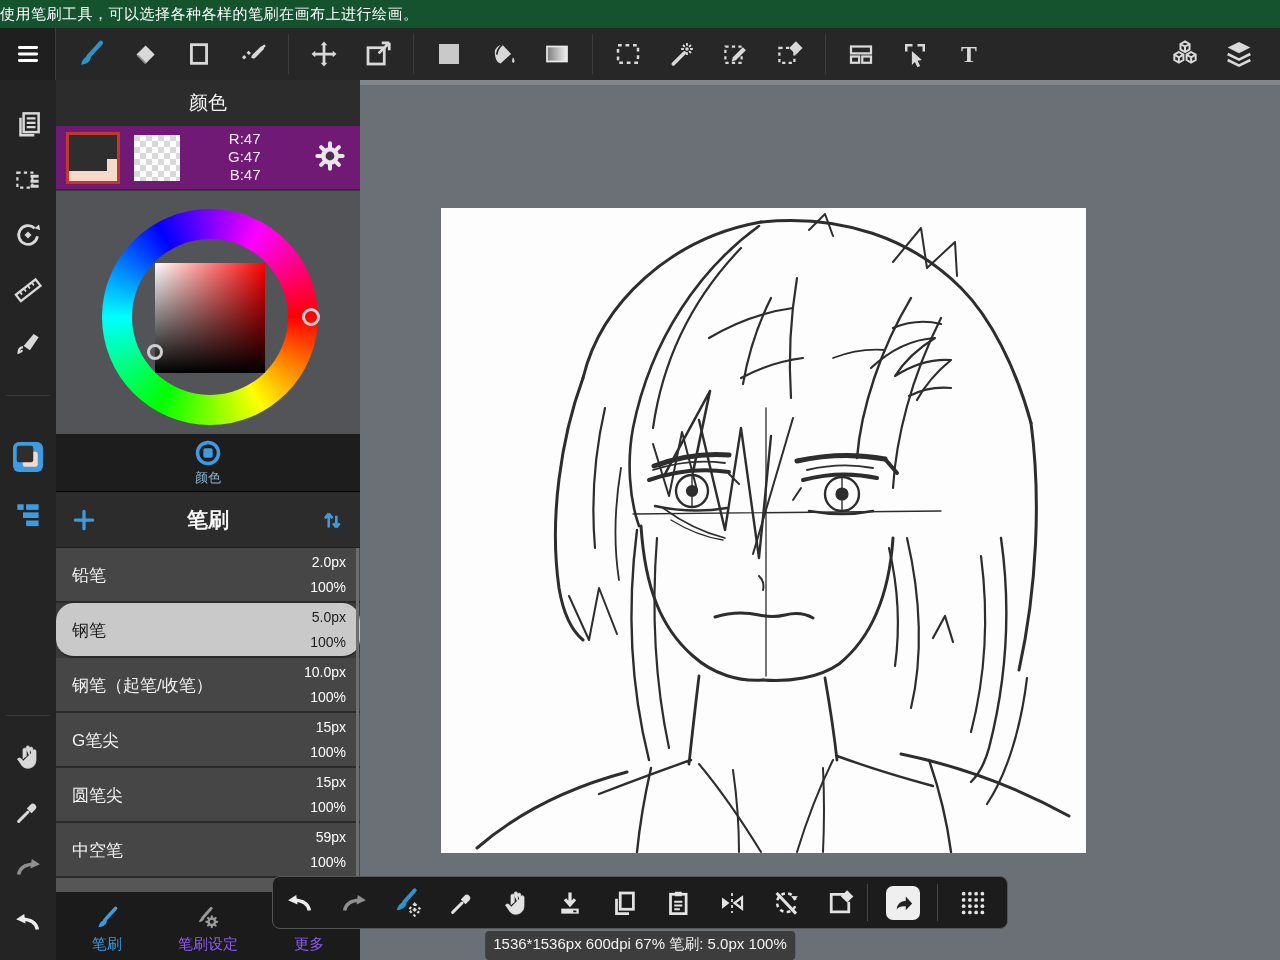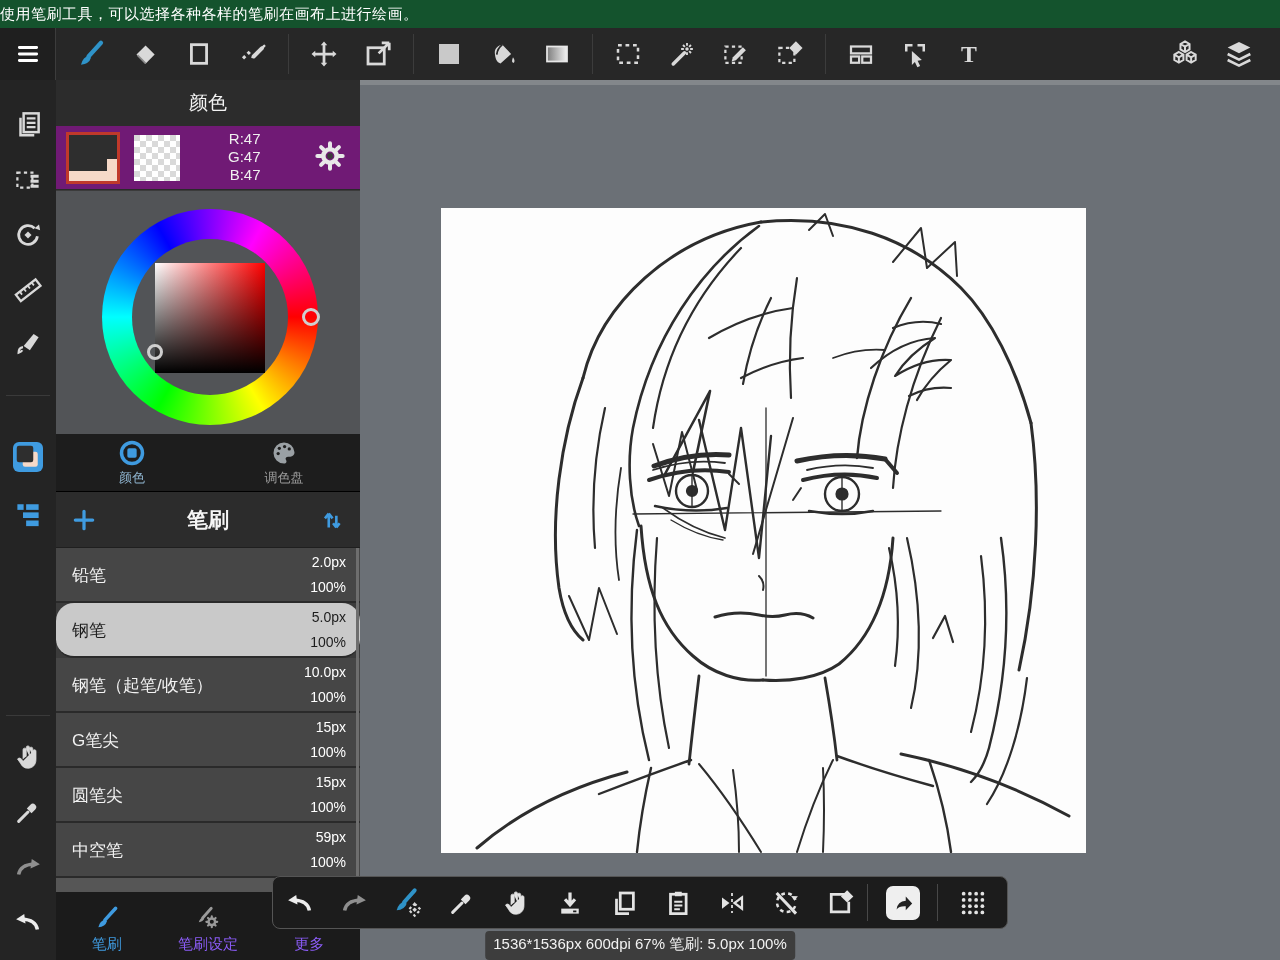--- a/index.html
+++ b/index.html
@@ -366,30 +366,20 @@
     </div>
 
     <div class="ptabs">
       <div class="ptab active">
         <svg width="28" height="28" viewBox="0 0 24 24">
           <circle cx="12" cy="12" r="9" fill="none" stroke="#3f9be0" stroke-width="3"></circle>
           <rect x="8" y="8" width="8" height="8" rx="1.5" fill="#3f9be0"></rect>
         </svg>
         <span class="lbl">颜色</span>
       </div>
-      <div class="ptab">
-        <svg width="28" height="28" viewBox="0 0 24 24">
-          <path d="M12 3 a9 9 0 1 0 0 18 c2.2 0 2.6 -1.7 1.7 -3 c-.9 -1.4 .1 -2.8 1.9 -2.8 h1.8 A3.7 3.7 0 0 0 21 11.3 A9 9 0 0 0 12 3z" fill="#9aa0a4"></path>
-          <circle cx="8" cy="8" r="1.4" fill="#1d1d1d"></circle>
-            <circle cx="12.5" cy="6.5" r="1.4" fill="#1d1d1d"></circle>
-          <circle cx="16.5" cy="8.5" r="1.4" fill="#1d1d1d"></circle>
-            <circle cx="7" cy="12.5" r="1.4" fill="#1d1d1d"></circle>
-        </svg>
-        <span class="lbl">调色盘</span>
-      </div>
     </div>
 
     <div class="bheader">
       <div class="side">
         <svg width="26" height="26" viewBox="0 0 24 24">
           <path d="M12 4v16M4 12h16" stroke="#3f9be0" stroke-width="3" stroke-linecap="round"></path>
         </svg>
       </div>
       <div class="title">笔刷</div>
       <div class="side">

